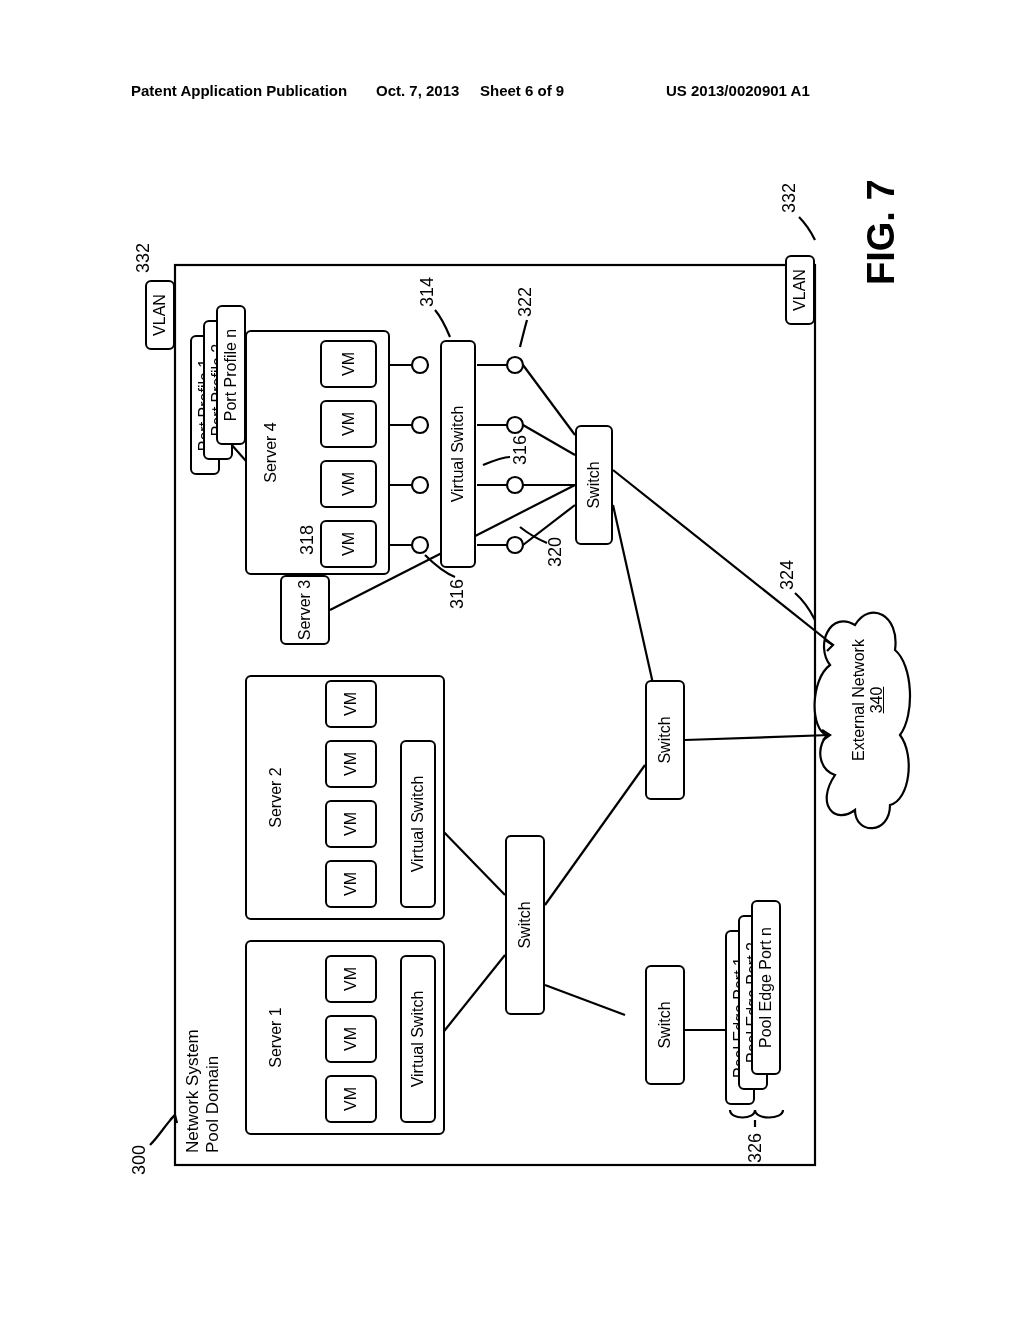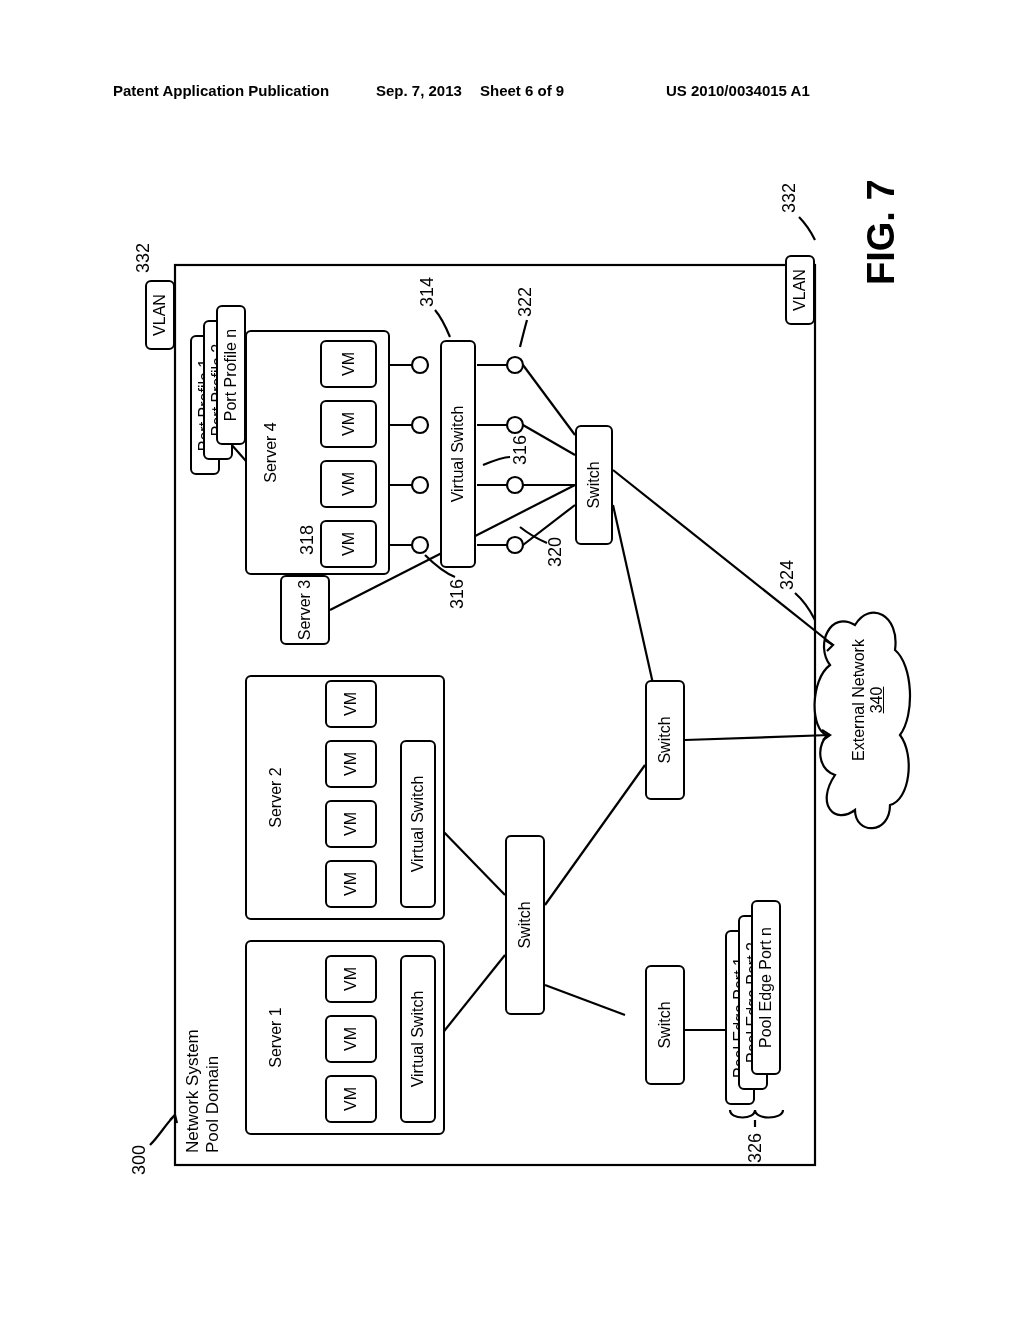--- a/index.html
+++ b/index.html
@@ -13,21 +13,21 @@
   }
   .header {
     position: absolute;
     top: 82px;
     left: 0;
     width: 1024px;
     display: flex;
     font-size: 15px;
     font-weight: bold;
   }
-  .header .left  { position:absolute; left:113px; }
+  .header .left  { position:absolute; left:131px; }
   .header .mid   { position:absolute; left:376px; }
   .header .right { position:absolute; left:480px; }
   .header .pub   { position:absolute; left:666px; }
 
   .fig-area {
     position: absolute;
     left: 115px;
     top: 145px;
     width: 800px;
     height: 1060px;
@@ -77,23 +77,23 @@
   svg .cloud { stroke:#000; stroke-width:2.2; fill:#fff; }
   svg .port { stroke:#000; stroke-width:2.2; fill:#fff; }
 
   .underline { text-decoration: underline; }
 </style>
 </head>
 <body>
 
 <div class="header">
   <div class="left">Patent Application Publication</div>
-  <div class="mid">Sep. 7, 2013</div>
+  <div class="mid">Oct. 7, 2013</div>
   <div class="right">Sheet 6 of 9</div>
-  <div class="pub">US 2010/0034015 A1</div>
+  <div class="pub">US 2013/0020901 A1</div>
 </div>
 
 <div class="fig-area">
   <div class="canvas">
 
     <svg class="wires" viewBox="0 0 1060 800">
 
       <rect x="40" y="60" width="900" height="640" class="w"></rect>
 
       <path class="w" d="M60 35 C 70 45, 80 50, 90 60"></path>

